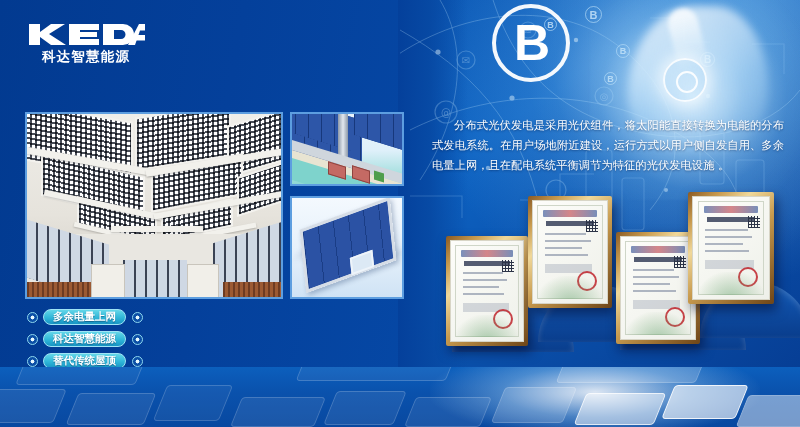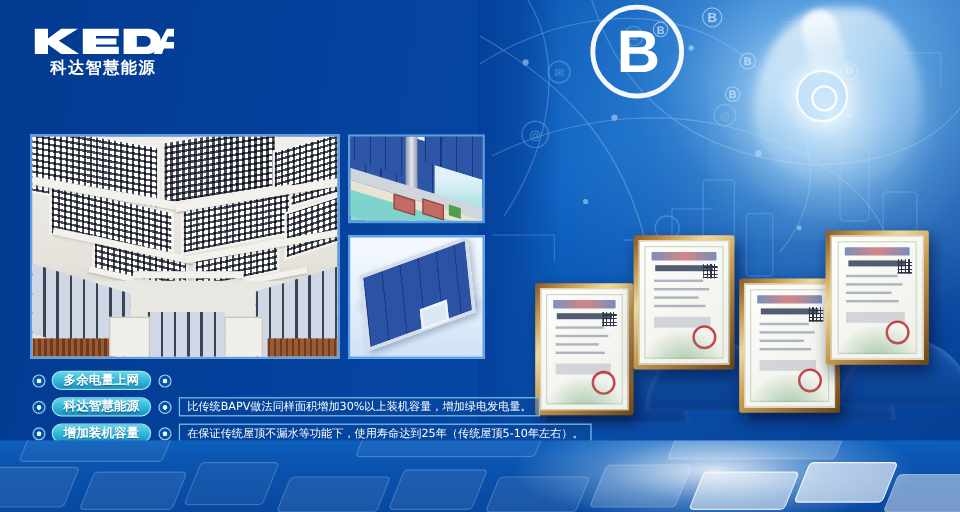--- a/index.html
+++ b/index.html
@@ -249,20 +249,21 @@
   <div class="photo-side ps2">
     <div style="position:absolute;inset:0;background:linear-gradient(180deg,#f4f9fe 0%,#e3effa 60%,#cfe3f5 100%);"></div>
     <div style="position:absolute;left:6px;top:52px;width:104px;height:8px;background:rgba(30,70,130,.12);filter:blur(3px);transform:skewX(-30deg);"></div>
     <div style="position:absolute;left:8px;top:16px;width:96px;height:62px;transform:rotate(-20deg) skewX(-14deg);
                 background:repeating-linear-gradient(90deg,#1a3d86 0 1px,#2b52a4 1px 16px),repeating-linear-gradient(0deg,#1a3d86 0 1px,#2b52a4 1px 15px);
                 border:3px solid #d6dde6;box-shadow:2px 3px 5px rgba(20,50,100,.3);"></div>
     <div style="position:absolute;left:58px;top:56px;width:24px;height:17px;transform:rotate(-20deg) skewX(-14deg);
                 background:#dce9f5;border:2px solid #eef4fa;"></div>
   </div>
 
+  <div class="para">分布式光伏发电是采用光伏组件，将太阳能直接转换为电能的分布式发电系统。在用户场地附近建设，运行方式以用户侧自发自用、多余电量上网，且在配电系统平衡调节为特征的光伏发电设施 。</div>
 
   <div class="pedestal" style="left:452px;top:300px;width:122px;height:52px;"></div>
   <div class="pedestal" style="left:538px;top:286px;width:120px;height:56px;"></div>
   <div class="pedestal" style="left:620px;top:296px;width:126px;height:54px;"></div>
   <div class="pedestal" style="left:700px;top:282px;width:110px;height:56px;"></div>
 
   <div class="cert" style="left:446px;top:236px;width:82px;height:110px;">
     <div class="cert-in">
       <div class="c-head"></div>
         <div class="c-title"></div>
@@ -327,28 +328,26 @@
     <div class="brow">
       <div class="dot"></div>
       <div class="pill">多余电量上网</div>
       <div class="dot dot2"></div>
     </div>
 
     <div class="brow">
       <div class="dot"></div>
       <div class="pill">科达智慧能源</div>
       <div class="dot dot2"></div>
-      <div class="btext">比传统BAPV做法同样面积增加30%以上装机容量，增加绿电发电量。</div>
     </div>
 
     <div class="brow">
       <div class="dot"></div>
-      <div class="pill">增加装机容量</div>
+      <div class="pill">替代传统屋顶</div>
       <div class="dot dot2"></div>
-      <div class="btext">在保证传统屋顶不漏水等功能下，使用寿命达到25年（传统屋顶5-10年左右）。</div>
     </div>
 
   </div>
 
   <div class="floor">
     <div class="shine"></div>
     <div class="tile" style="left:-10px;top:22px;width:70px;height:34px;"></div>
     <div class="tile" style="left:72px;top:26px;width:78px;height:32px;"></div>
     <div class="tile" style="left:160px;top:18px;width:66px;height:36px;background:rgba(255,255,255,.05);"></div>
     <div class="tile" style="left:236px;top:30px;width:84px;height:30px;"></div>

